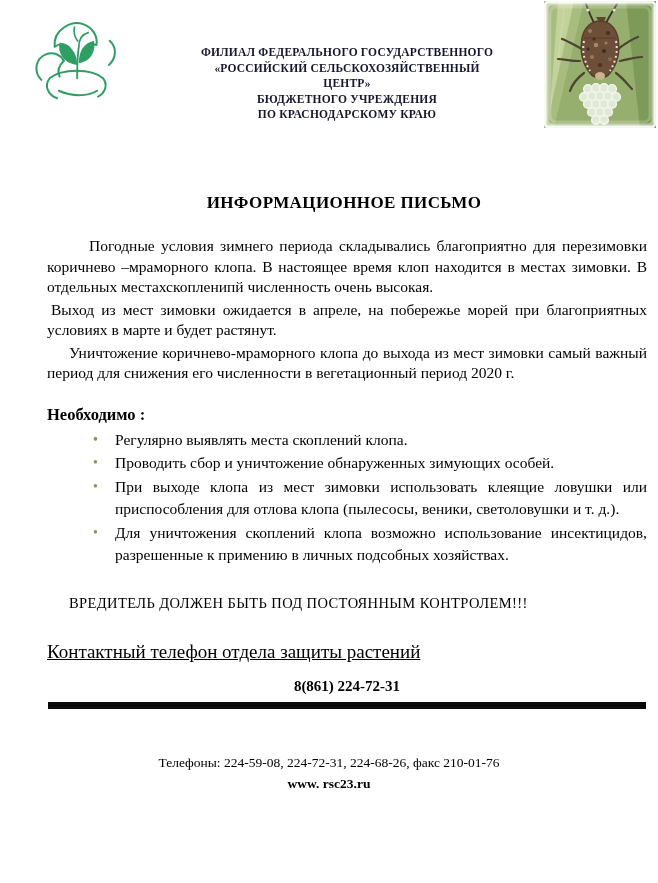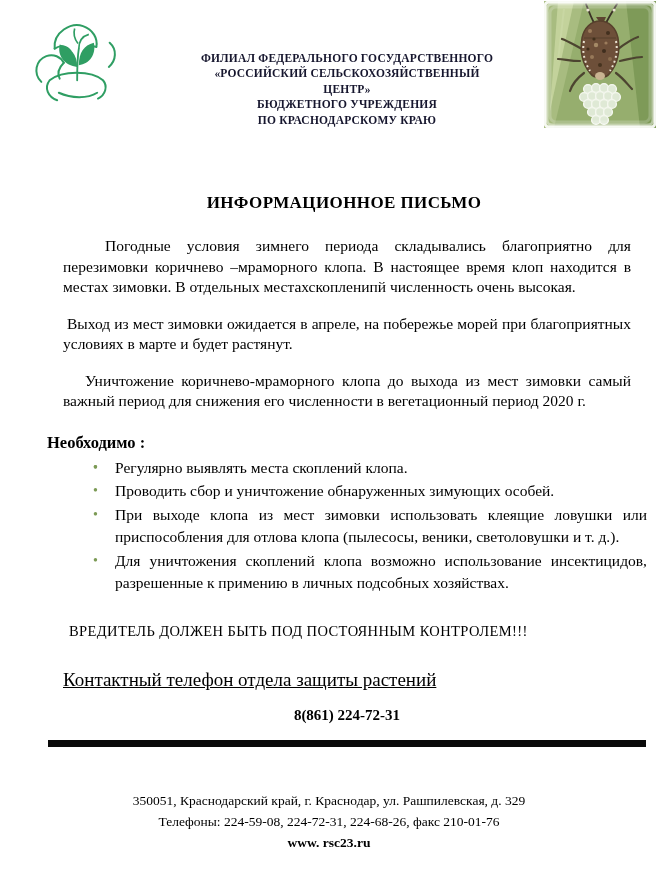--- a/index.html
+++ b/index.html
@@ -7,21 +7,21 @@
     position:relative;
     width:658px;height:883px;
     background:#ffffff;
     font-family:"Liberation Serif","DejaVu Serif",serif;
     color:#000000;
     overflow:hidden;
   }
   
   .letterhead{
     display:flex;
-    align-items:flex-end;
+    align-items:center;
     height:128px;
     gap:44px;
   }
   .logo-box{width:122px;padding-left:28px;padding-top:5px;flex:0 0 auto;}
   .org-block{
     flex:1 1 auto;
     text-align:center;
     padding-top:40px;
     font-weight:bold;
     font-size:11.5px;
@@ -34,21 +34,21 @@
   .letter-title{
     margin:65px 0 0 0;
     text-align:center;
     font-size:17px;
     font-weight:bold;
     letter-spacing:.4px;
     padding-left:30px;
   }
   
   .body-text{padding:0 11px 0 47px;}
-  p{margin:16px;}
+  p{margin:0;}
   .para{
     font-size:15.5px;
     line-height:20.5px;
     text-align:justify;
   }
   .para-weather{margin-top:23px;text-indent:42px;}
   .para-exit{margin-top:2px;text-indent:4px;}
   .para-destroy{margin-top:2px;text-indent:22px;}
   .necessary-heading{
     margin-top:21px;
@@ -262,18 +262,17 @@
 
     <p class="para-warning">ВРЕДИТЕЛЬ ДОЛЖЕН БЫТЬ ПОД ПОСТОЯННЫМ  КОНТРОЛЕМ!!!</p>
 
     <p class="contact-label">Контактный телефон отдела защиты растений</p>
     <p class="contact-phone">8(861) 224-72-31</p>
   </div>
 
   <div class="thick-rule"></div>
 
   <div class="footer">
-    <div>350051, Краснодарский край, г. Краснодар, ул. Рашпилевская, д. 329</div>
     <div>Телефоны:   224-59-08, 224-72-31, 224-68-26, факс 210-01-76</div>
     <div class="site">www. rsc23.ru</div>
   </div>
 
 </div>
 
 </body></html>

